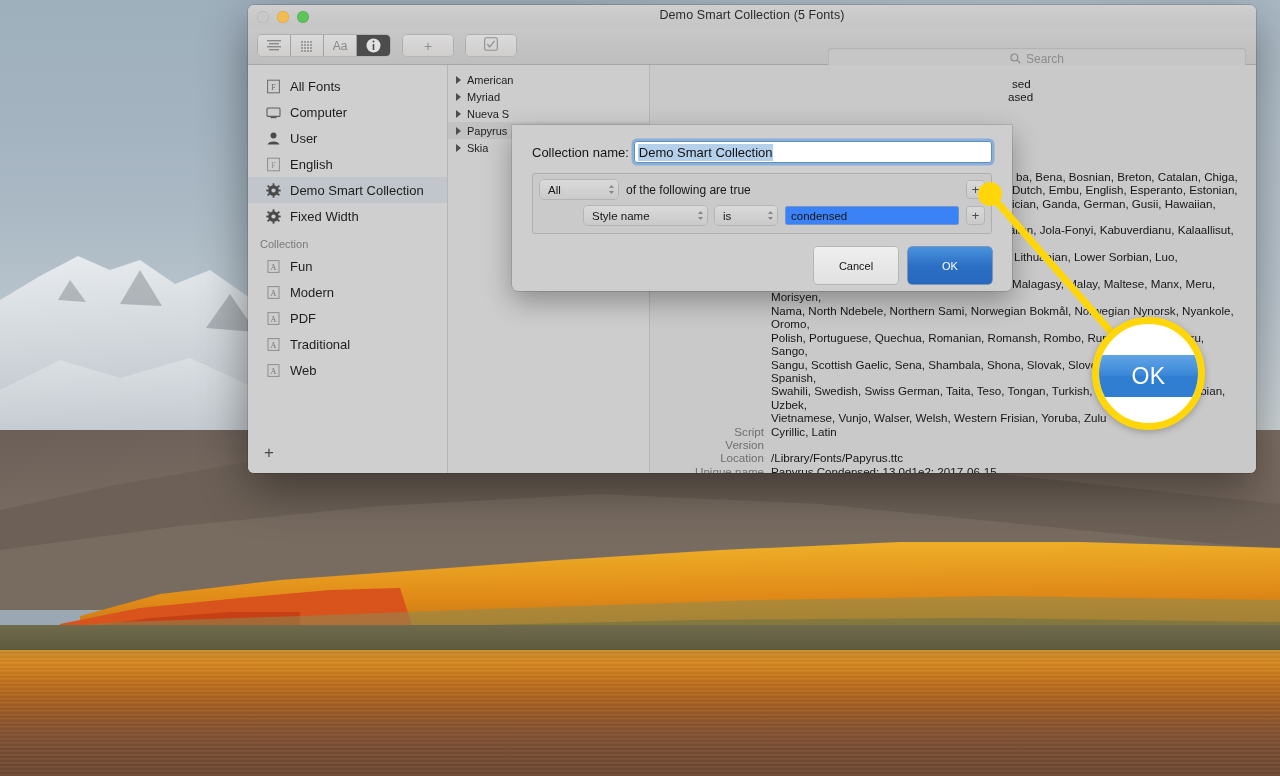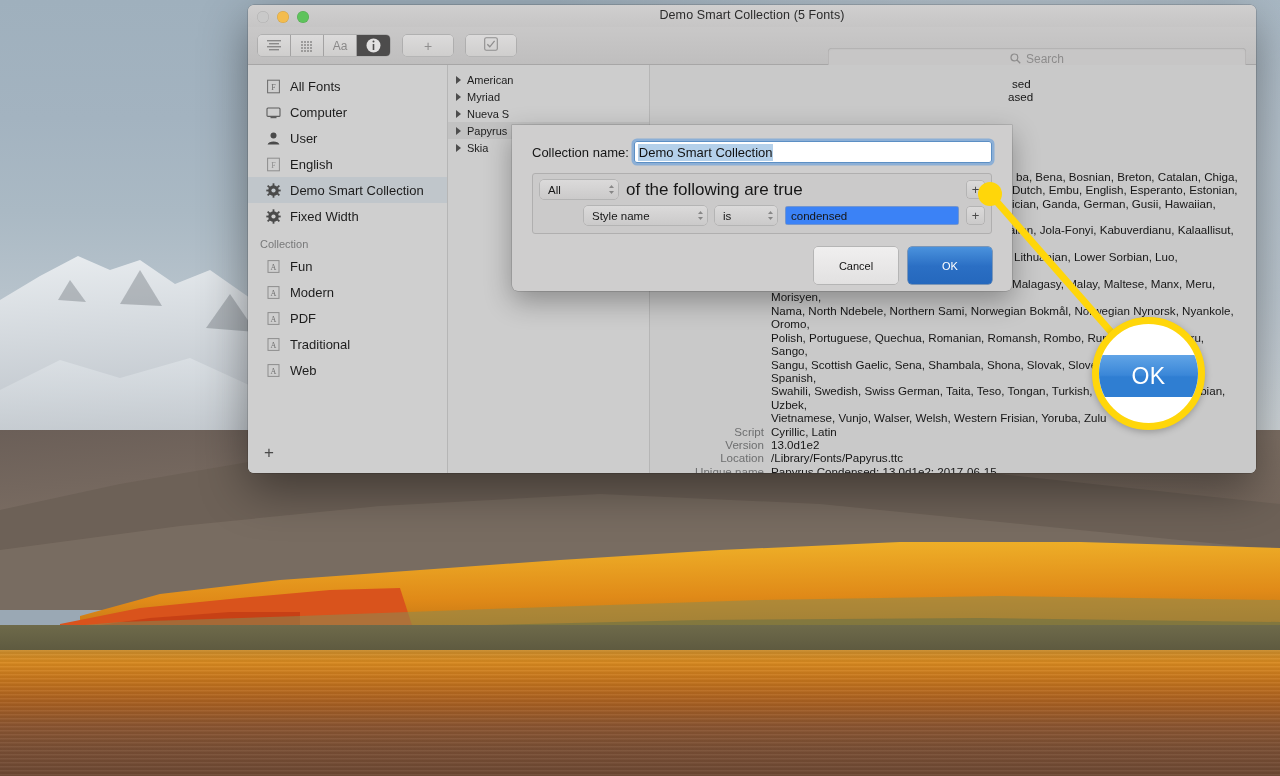--- a/index.html
+++ b/index.html
@@ -254,21 +254,21 @@
     height: 19px;
     background: linear-gradient(180deg,#dbdada,#cbcaca);
     border-radius: 4px;
     box-shadow: 0 0 0 .5px #9e9d9d;
     display: flex; align-items: center;
     padding: 0 3px 0 8px;
     font-size: 11.5px; color: #161616;
     gap: 6px;
   }
   .popup .arrows { margin-left: auto; display: flex; flex-direction: column; gap: 1px; opacity:.55; }
-  .rule-static { font-size: 17px; color: #161616; }
+  .rule-static { font-size: 12px; color: #161616; }
   .txt-field {
     height: 19px; flex: 1 1 auto;
     background: #3b82f6;
     border-radius: 3px;
     box-shadow: inset 0 0 0 .5px #a9a8a8;
     display: flex; align-items: center;
     padding: 4px 6px;
     font-size: 11.5px; color: #161616;
   }
   .plus-btn {
@@ -671,21 +671,20 @@
               <div>Vietnamese, Vunjo, Walser, Welsh, Western Frisian, Yoruba, Zulu</div>
             </div>
           </div>
 
           <div class="d-row">
             <div class="d-lbl">Script</div>
             <div class="d-val">Cyrillic, Latin</div>
           </div>
           <div class="d-row">
             <div class="d-lbl">Version</div>
-            <div class="d-val">13.0d1e2</div>
           </div>
           <div class="d-row">
             <div class="d-lbl">Location</div>
             <div class="d-val">/Library/Fonts/Papyrus.ttc</div>
           </div>
           <div class="d-row">
             <div class="d-lbl">Unique name</div>
             <div class="d-val">Papyrus Condensed; 13.0d1e2; 2017-06-15</div>
           </div>
 

